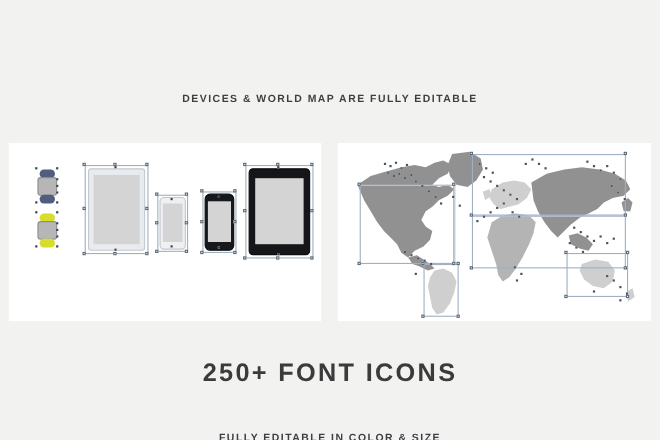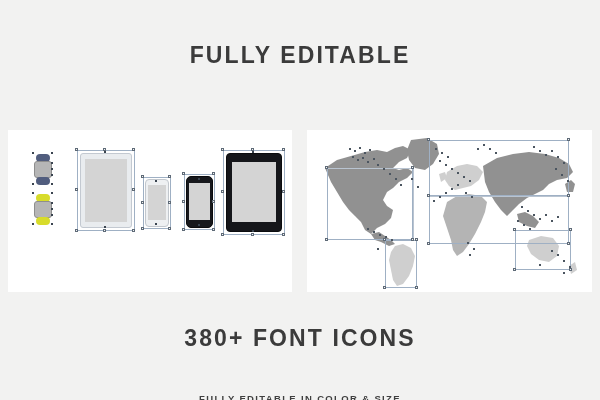--- a/index.html
+++ b/index.html
@@ -186,22 +186,22 @@
     position: absolute;
     border-left: 1px solid #b9c4d1;
     width: 0;
   }
 </style>
 </head>
 <body>
 
 <div class="page">
 
-  <div class="headline headline-top">FULLY EDITABLE</div>
-
+
+  <div class="subline subline-top">DEVICES &amp; WORLD MAP ARE FULLY EDITABLE</div>
 
   <div class="panel panel-devices">
 
     <div class="mini" style="left:26px; top:24px;">
       <div class="band" style="top:0; background:#515d7e;"></div>
       <div class="body"></div>
       <div class="band" style="top:23px; background:#515d7e;"></div>
       <div class="node" style="left:-2px; top:-2px;"></div>
       <div class="node" style="left:17px; top:-2px;"></div>
       <div class="node" style="left:-2px; top:29px;"></div>
@@ -420,18 +420,18 @@
         <div class="mk" style="left:160px; top:112px;"></div>
         <div class="mk" style="left:166px; top:118px;"></div>
         <div class="mk" style="left:162px; top:124px;"></div>
         <div class="mk" style="left:104px; top:48px;"></div>
         <div class="mk" style="left:110px; top:56px;"></div>
         <div class="mk" style="left:70px; top:118px;"></div>
       </div>
     </div>
   </div>
 
-  <div class="headline headline-bottom">380+ FONT ICONS</div>
+  <div class="headline headline-bottom">250+ FONT ICONS</div>
 
 
   <div class="subline subline-low">FULLY EDITABLE IN COLOR &amp; SIZE</div>
 
 </div>
 
 </body></html>

